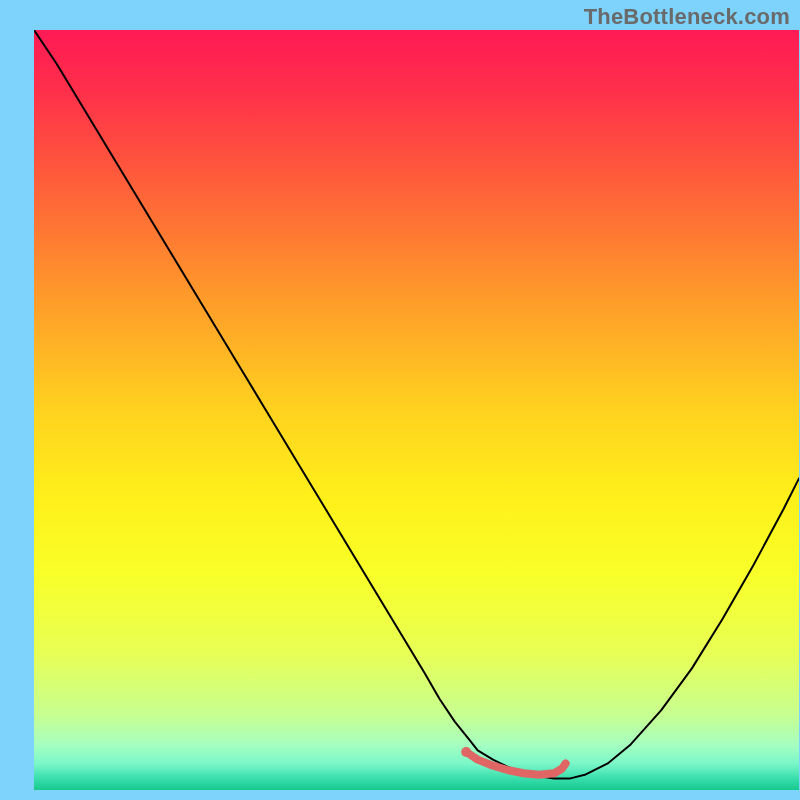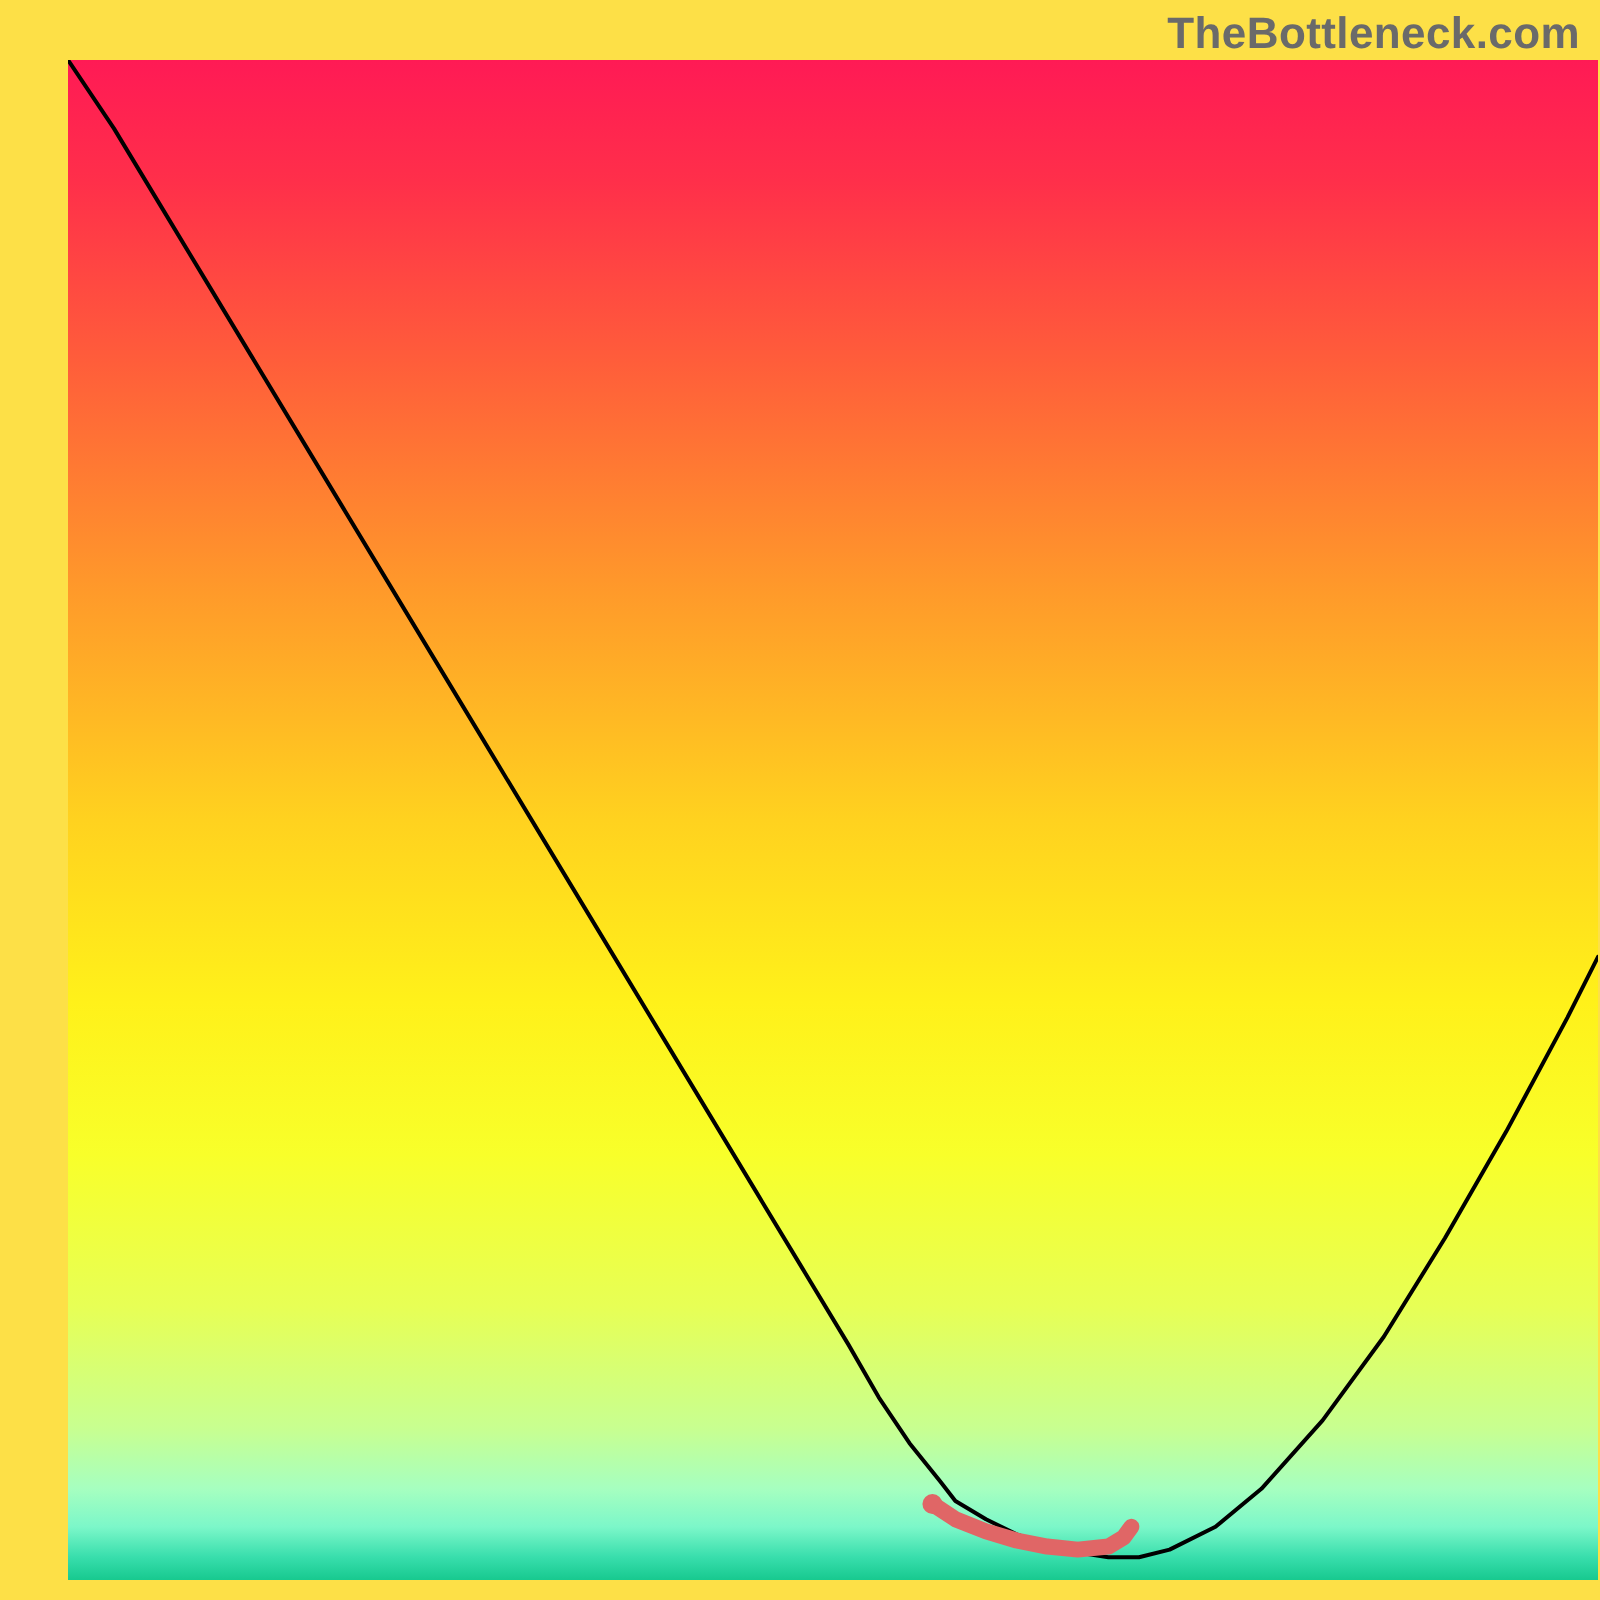--- a/index.html
+++ b/index.html
@@ -1,20 +1,20 @@
 <!DOCTYPE html>
 <html><head>
 <meta charset="utf-8">
 <style>
   * { margin: 0; padding: 0; box-sizing: border-box; }
   html, body { width: 800px; height: 800px; overflow: hidden; background: #000; }
   .frame {
     width: 800px;
     height: 800px;
-    background: #fde047;
+    background: #7dd3fc;
     position: relative;
   }
   .watermark {
     position: absolute;
     top: 4px;
     right: 10px;
     font-family: Arial, Helvetica, sans-serif;
     font-size: 22px;
     font-weight: bold;
     color: #6a6a6a;

